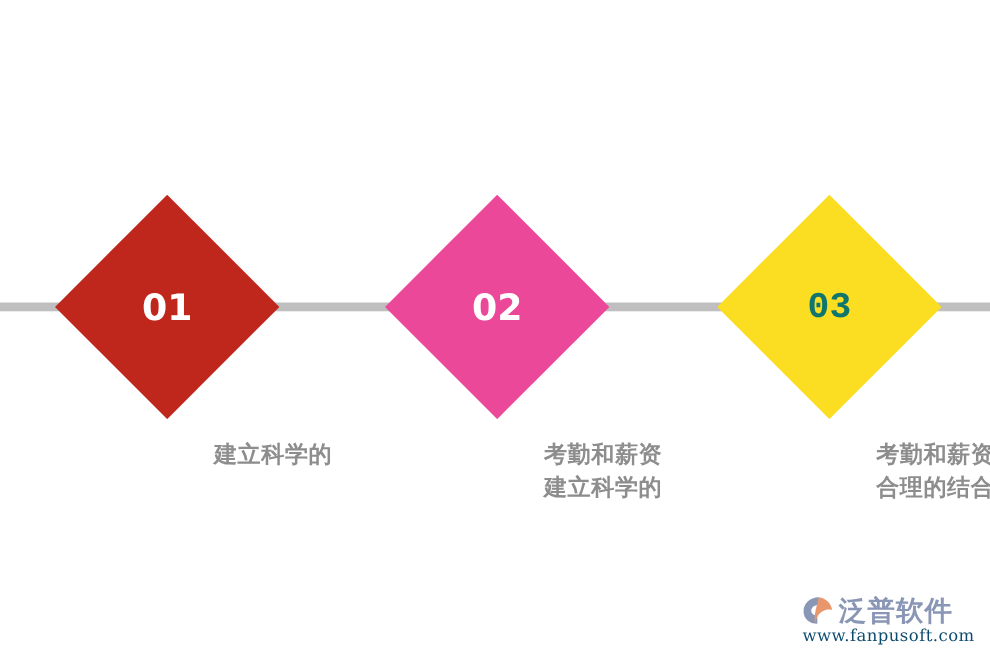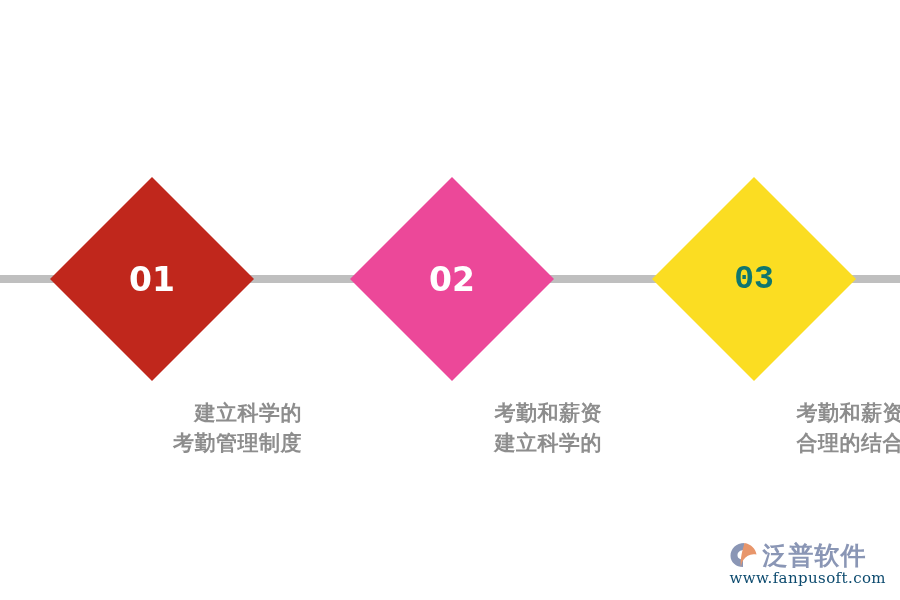--- a/index.html
+++ b/index.html
@@ -152,21 +152,20 @@
   <div class="steps">
 
     <div class="step step-1">
       <div class="diamond-wrap">
         <div class="diamond" id="diamond-1" style="background: rgb(192, 39, 28);">
           <span class="diamond-number" style="color: rgb(255, 255, 255);">01</span>
         </div>
       </div>
       <div class="step-caption" style="color: rgb(141, 141, 141);">
         <span class="caption-line">建立科学的</span>
-        <span class="caption-line">考勤管理制度</span>
       </div>
     </div>
 
     <div class="step step-2">
       <div class="diamond-wrap">
         <div class="diamond" id="diamond-2" style="background: #ec4899;">
           <span class="diamond-number" style="color: rgb(255, 255, 255);">02</span>
         </div>
       </div>
       <div class="step-caption" style="color: rgb(141, 141, 141);">

